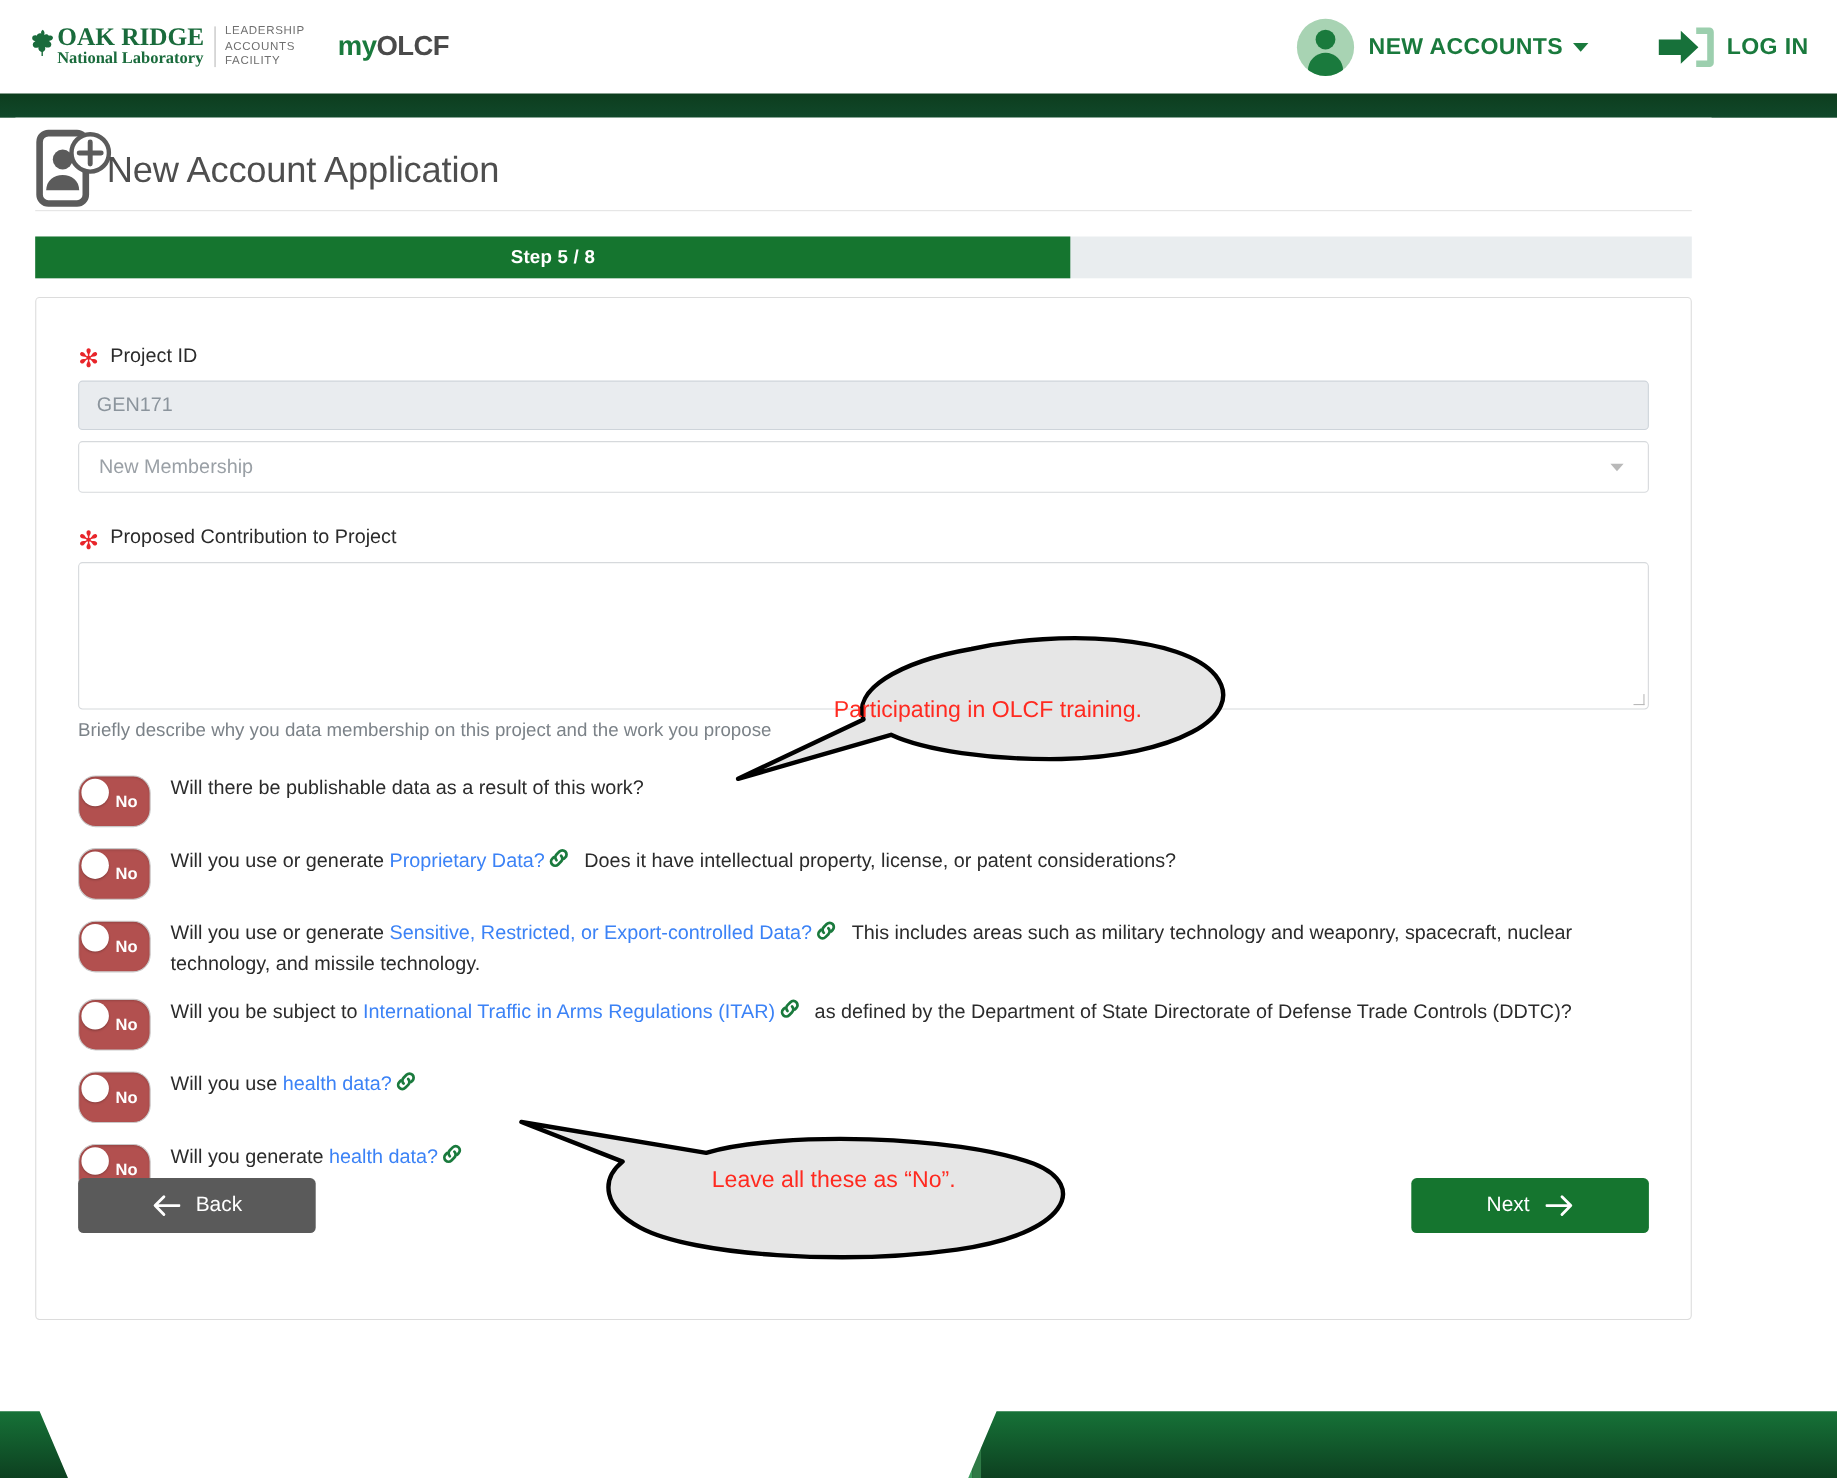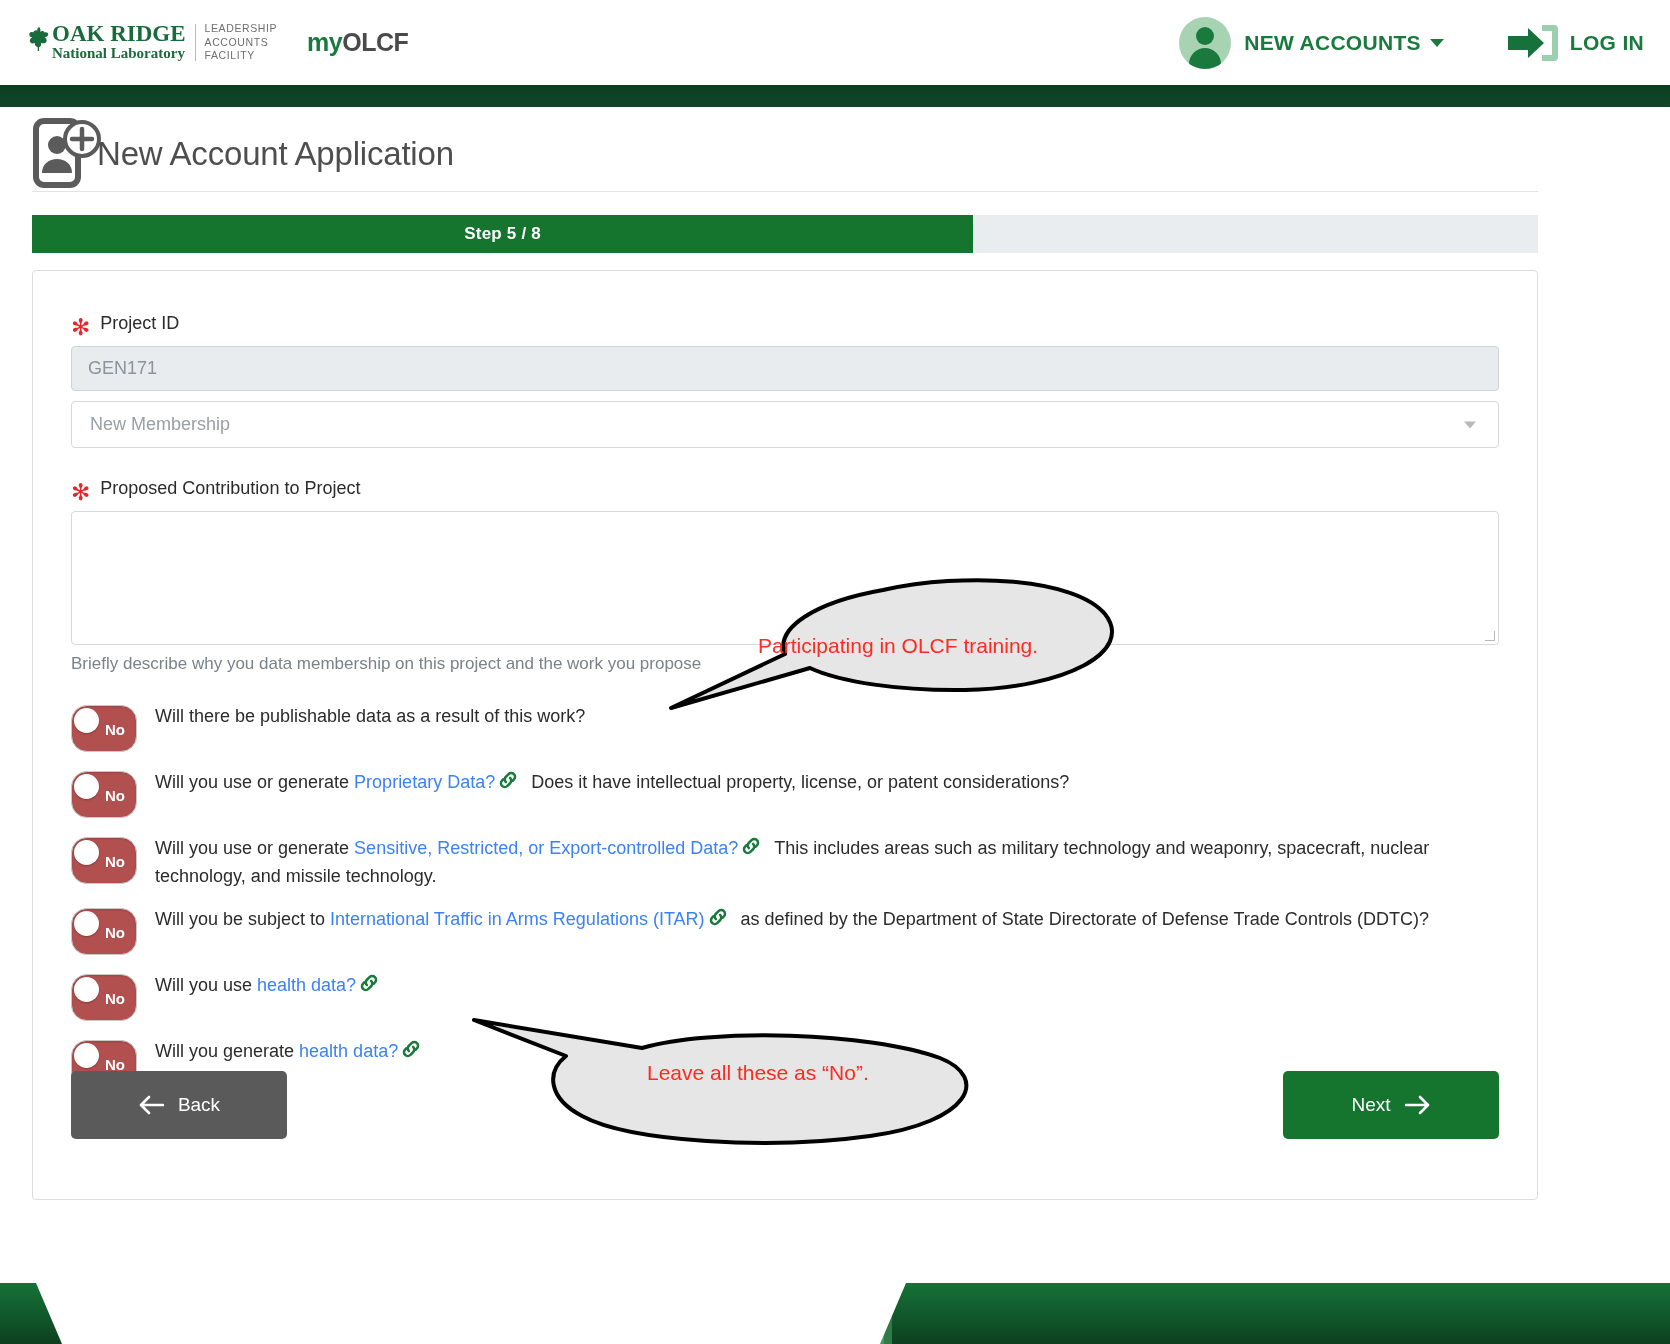--- a/index.html
+++ b/index.html
@@ -140,21 +140,21 @@
      border-radius:50%; background:#fff; box-shadow:0 1px 2px rgba(0,0,0,.25); }
   .toggle .tlabel { position:absolute; right: 11px; top:50%; transform:translateY(-50%);
      color:#fff; font-size:15px; font-weight:bold; }
   .qtext { font-size:18px; color:#2b2b2b; margin-left: 18px; line-height:1.42; max-width: 1380px; }
   .qlink { color:#3b82f6; }
   .chain { display:inline-block; vertical-align: -2px; margin: 0 3px; }
 
   
   .btn-row { position:absolute; left: 38px; right: 38px; top: 800px; height: 50px; }
   .btn {
-    height: 68px; border-radius: 5px; display:flex; align-items:center; justify-content:center;
+    height: 50px; border-radius: 5px; display:flex; align-items:center; justify-content:center;
     color:#fff; font-size: 19px; cursor:pointer; gap: 14px;
   }
   .btn-back { position:absolute; left:0; top:0; width: 216px; background:#5a5a5a; }
   .btn-next { position:absolute; right:0; top:0; width: 216px; background:#15752f; }
 
   
   .callout { position:absolute; }
   .callout .ctext {
     position:absolute; color:#ff2a20; font-size: 21px;
     font-family:"Liberation Sans", sans-serif; white-space:nowrap;

